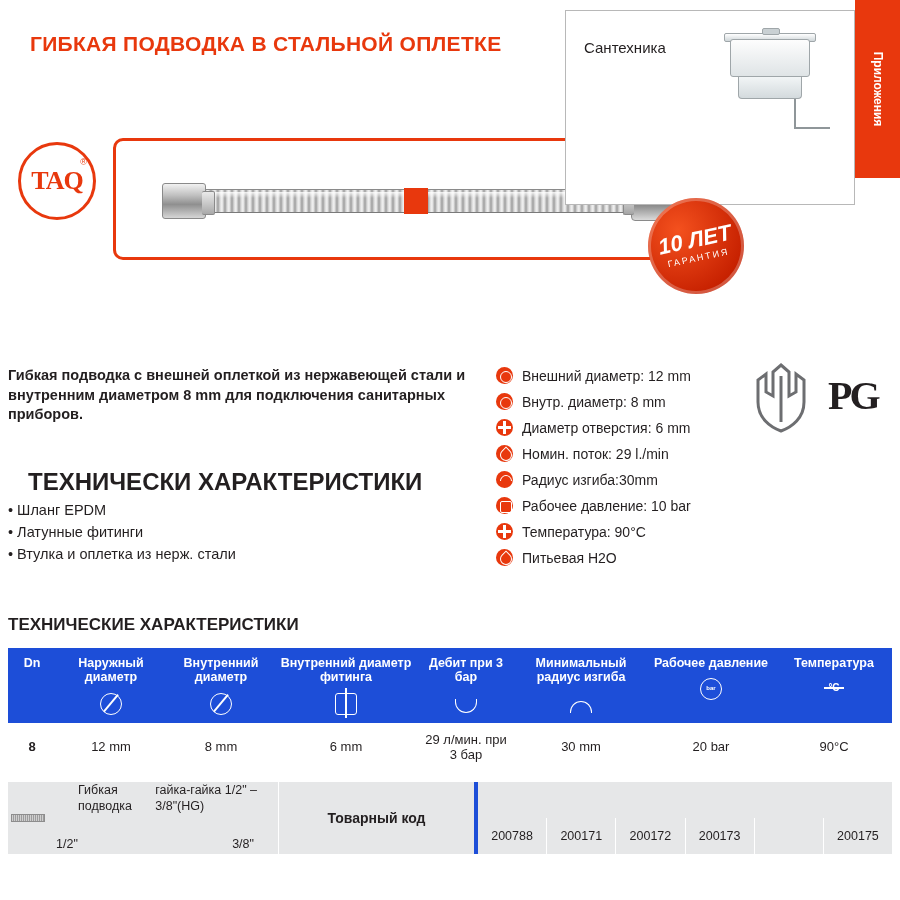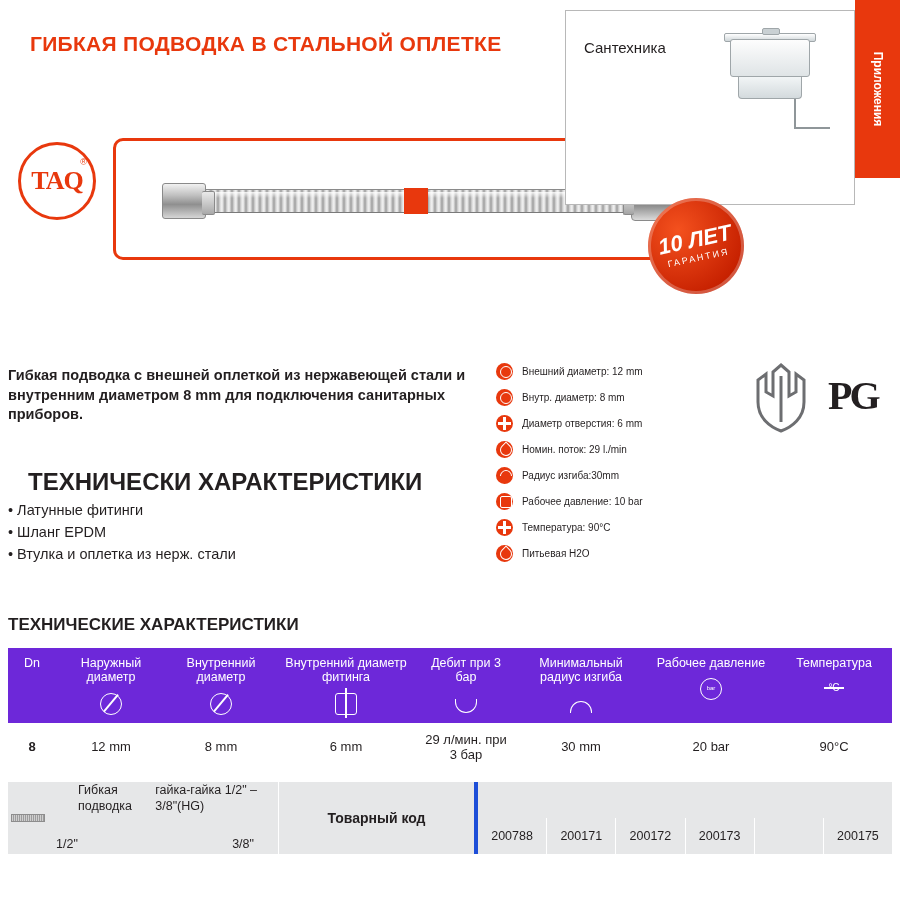--- a/index.html
+++ b/index.html
@@ -195,23 +195,23 @@
     position: absolute; left: 8px; top: 170px;
     font-size: 14.5px; line-height: 1.5;
   }
   .tech-list div:before { content: "• "; }
 
   .spec-list {
     position: absolute; left: 496px; top: 28px;
     width: 240px;
   }
   .spec-row {
-    display: flex; align-items: center;
+    display: flex; align-items: flex-end;
     height: 26px;
-    font-size: 10px;
+    font-size: 14px;
   }
   .spec-ico {
     width: 17px; height: 17px; border-radius: 50%;
     background: #e8380d;
     margin-right: 9px;
     flex: 0 0 auto;
     position: relative;
   }
   .spec-ico:after {
     content: ""; position: absolute; left: 3.5px; top: 3.5px;
@@ -250,23 +250,23 @@
   }
 
   table.spec-table {
     position: absolute;
     left: 8px; top: 648px;
     width: 884px;
     border-collapse: collapse;
     font-size: 12.5px;
   }
   table.spec-table thead th {
-    background: #6d28d9;
+    background: #1d4ed8;
     color: #ffffff;
-    font-weight: normal;
+    font-weight: bold;
     font-size: 12.5px;
     padding: 8px 4px 2px 4px;
     vertical-align: top;
     line-height: 1.15;
     border: none;
   }
   .th-ico {
     display: block;
     margin: 8px auto 6px auto;
     width: 22px; height: 22px;
@@ -397,22 +397,22 @@
   </div>
 </div>
 
 <div class="mid">
 
   <div class="desc">Гибкая подводка с внешней оплеткой из нержавеющей стали и внутренним диаметром 8 mm для подключения санитарных приборов.</div>
 
   <div class="tech-head">ТЕХНИЧЕСКИ ХАРАКТЕРИСТИКИ</div>
 
   <div class="tech-list">
+    <div>Шланг EPDM</div>
     <div>Латунные фитинги</div>
-    <div>Шланг EPDM</div>
     <div>Втулка и оплетка из нерж. стали</div>
   </div>
 
   <div class="spec-list">
     <div class="spec-row">
       <span class="spec-ico"></span>
       <span>Внешний диаметр: 12 mm</span>
     </div>
     <div class="spec-row">
       <span class="spec-ico"></span>

